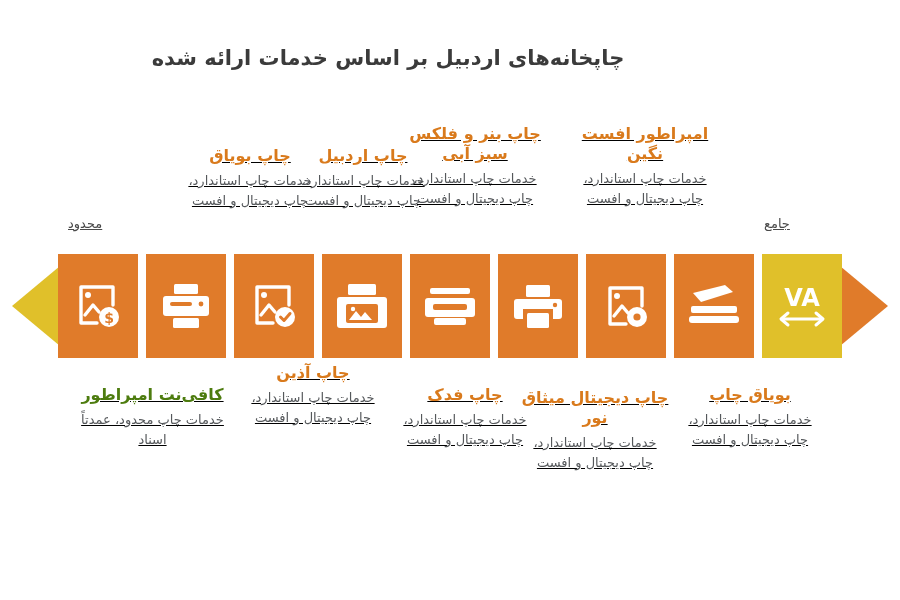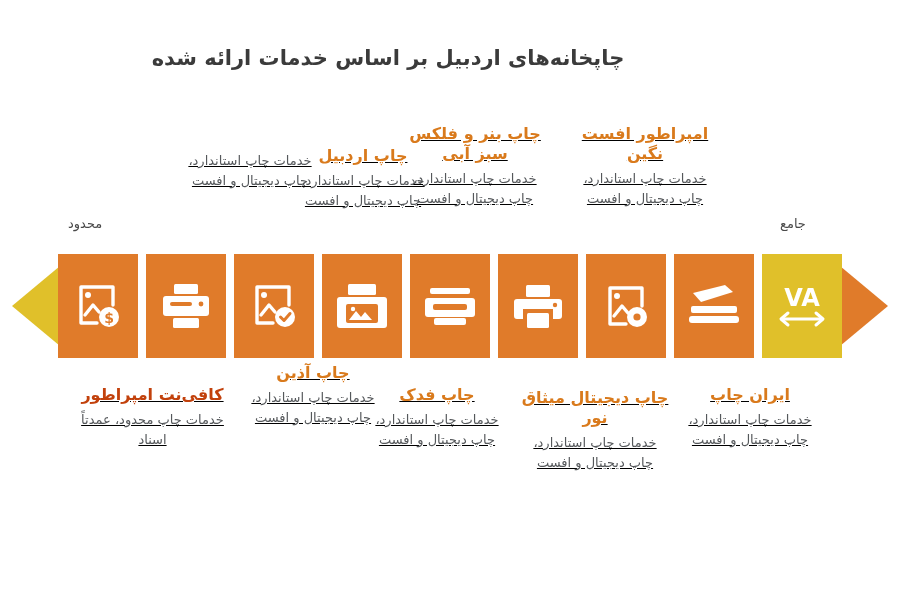--- a/index.html
+++ b/index.html
@@ -67,23 +67,24 @@
   }
   .cell svg { display: block; }
 
   
   .endpoint-label {
     position: absolute;
     font-size: 13px;
     color: #4a4a4a;
     direction: rtl;
     white-space: nowrap;
+    text-decoration: underline;
   }
   #endpoint-left  { top: 216px; left: 68px; }
-  #endpoint-right { top: 216px; left: 780px; }
+  #endpoint-right { top: 216px; left: 764px; }
 
   
   .callout {
     position: absolute;
     width: 150px;
     text-align: center;
     direction: rtl;
     text-decoration: underline;
   }
   .callout .c-title {
@@ -94,21 +95,21 @@
   .callout .c-desc {
     font-size: 13px;
     color: #55585b;
     line-height: 1.5;
     margin-top: 5px;
   }
   .callout.top { }
   .callout.bottom { }
 
   .c-orange .c-title { color: #d97a1c; }
-  .c-yellow .c-title { color: #c2410c; }
+  .c-yellow .c-title { color: #4d7c0f; }
 </style>
 </head>
 <body>
 
 <div id="title">چاپخانه‌های اردبیل بر اساس خدمات ارائه شده</div>
 
 <div id="endpoint-left" class="endpoint-label">محدود</div>
 <div id="endpoint-right" class="endpoint-label">جامع</div>
 
 <div id="band">
@@ -237,20 +238,21 @@
         <circle cx="16" cy="15" r="3" fill="#ffffff"></circle>
         <circle cx="37" cy="37" r="10" fill="#ffffff"></circle>
         <text x="37" y="42.5" text-anchor="middle" font-family="DejaVu Sans, sans-serif" font-size="14" font-weight="bold" fill="#E07B2A">$</text>
       </svg>
     </div>
 
   </div>
 </div>
 
 <div class="callout top c-orange" id="t0" style="top:146px; left:175px;">
+  <div class="c-title">چاپ بویاق</div>
   <div class="c-desc">خدمات چاپ استاندارد، چاپ دیجیتال و افست</div>
 </div>
 <div class="callout top c-orange" id="t1" style="top:146px; left:288px;">
   <div class="c-title">چاپ اردبیل</div>
   <div class="c-desc">خدمات چاپ استاندارد، چاپ دیجیتال و افست</div>
 </div>
 <div class="callout top c-orange" id="t2" style="top:124px; left:400px;">
   <div class="c-title">چاپ بنر و فلکس سبز آبی</div>
   <div class="c-desc">خدمات چاپ استاندارد، چاپ دیجیتال و افست</div>
 </div>
@@ -260,24 +262,24 @@
 </div>
 
 <div class="callout bottom c-yellow" id="b0" style="top:385px; left:70px; width:165px;">
   <div class="c-title">کافی‌نت امپراطور</div>
   <div class="c-desc">خدمات چاپ محدود، عمدتاً اسناد</div>
 </div>
 <div class="callout bottom c-orange" id="b1" style="top:363px; left:238px;">
   <div class="c-title">چاپ آذین</div>
   <div class="c-desc">خدمات چاپ استاندارد، چاپ دیجیتال و افست</div>
 </div>
-<div class="callout bottom c-orange" id="b2" style="top:385px; left:362px;">
+<div class="callout bottom c-orange" id="b2" style="top:385px; left:390px;">
   <div class="c-title">چاپ فدک</div>
   <div class="c-desc">خدمات چاپ استاندارد، چاپ دیجیتال و افست</div>
 </div>
 <div class="callout bottom c-orange" id="b3" style="top:388px; left:520px;">
   <div class="c-title">چاپ دیجیتال میثاق نور</div>
   <div class="c-desc">خدمات چاپ استاندارد، چاپ دیجیتال و افست</div>
 </div>
 <div class="callout bottom c-orange" id="b4" style="top:385px; left:675px;">
-  <div class="c-title">ایران چاپ</div>
+  <div class="c-title">بویاق چاپ</div>
   <div class="c-desc">خدمات چاپ استاندارد، چاپ دیجیتال و افست</div>
 </div>
 
 </body></html>

